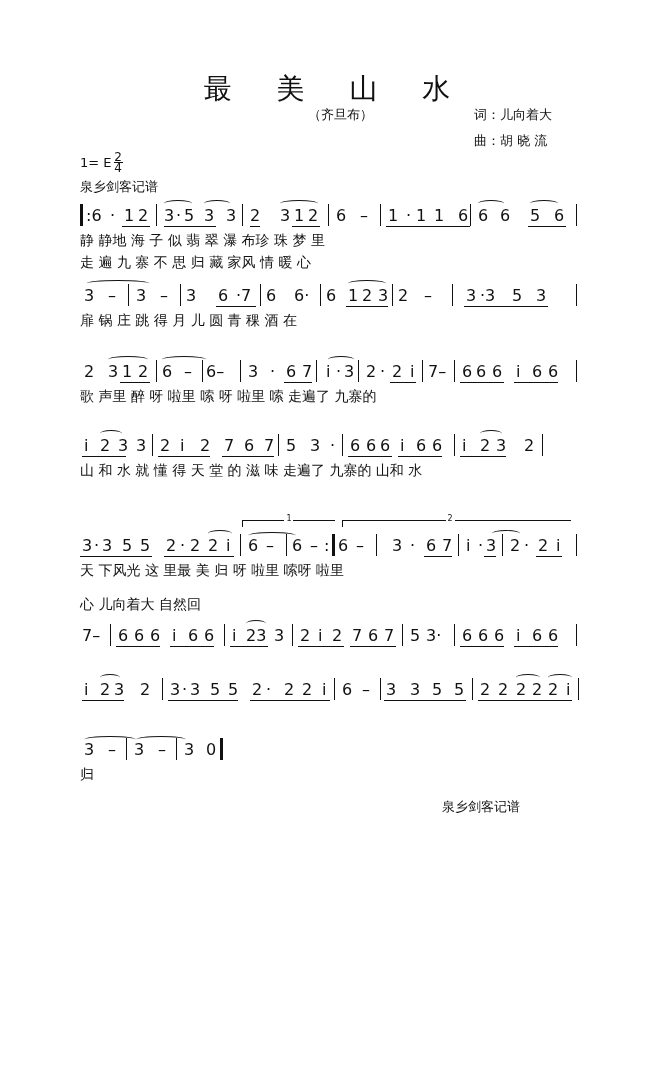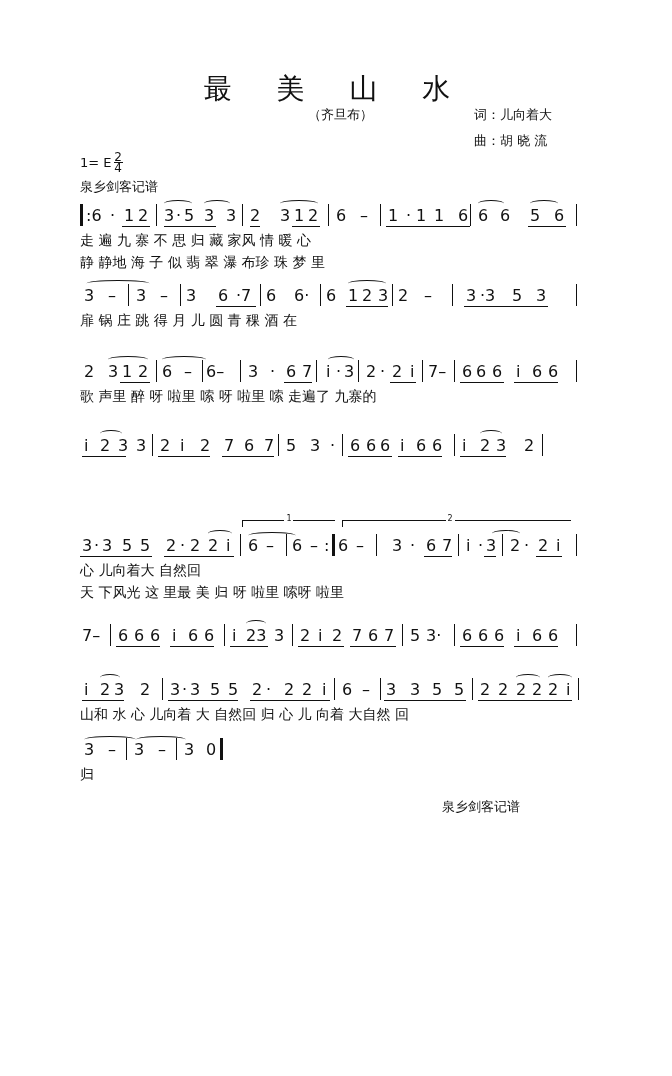--- a/index.html
+++ b/index.html
@@ -84,24 +84,24 @@
     <span class="n" style="left:398px">6</span>
       <span class="n" style="left:420px">6</span>
       <span class="n" style="left:450px">5</span>
       <span class="n" style="left:474px">6</span>
     <div class="tie" style="left:398px;top:0;width:26px"></div>
     <div class="tie" style="left:450px;top:0;width:28px"></div>
     <div class="ul" style="left:448px;top:26px;width:38px"></div>
     <div class="bar" style="left:496px"></div>
   </div>
   <div class="lyr">
+      <span>静 静地 海 子 似 翡 翠 瀑 布珍 珠 梦 里</span>
+    </div>
+  <div class="lyr">
       <span>走 遍 九 寨 不 思 归 藏 家风 情 暖 心</span>
-    </div>
-  <div class="lyr">
-      <span>静 静地 海 子 似 翡 翠 瀑 布珍 珠 梦 里</span>
     </div>
 </div>
 
 <div class="system" style="top:280px;">
   <div class="notes">
     <span class="n" style="left:4px">3</span>
       <span class="n" style="left:28px">–</span>
     <div class="tie" style="left:6px;top:0;width:64px"></div>
     <div class="bar" style="left:48px"></div>
     <span class="n" style="left:56px">3</span>
@@ -218,20 +218,23 @@
     <div class="ul" style="left:318px;top:26px;width:44px"></div>
     <div class="bar" style="left:374px"></div>
     <span class="n" style="left:382px">i</span>
       <span class="n" style="left:400px">2</span>
       <span class="n" style="left:416px">3</span>
       <span class="n" style="left:444px">2</span>
     <div class="tie" style="left:400px;top:0;width:22px"></div>
     <div class="ul" style="left:380px;top:26px;width:46px"></div>
     <div class="bar" style="left:462px"></div>
   </div>
+  <div class="lyr">
+      <span>山 和 水 就 懂 得 天 堂 的 滋 味 走遍了 九寨的 山和 水</span>
+    </div>
 </div>
 
 <div class="system" style="top:530px;">
   <div class="volta" style="left:162px;top:-10px;width:92px">
       <span>1</span>
     </div>
   <div class="volta" style="left:262px;top:-10px;width:228px">
       <span>2</span>
     </div>
   <div class="notes">
@@ -272,25 +275,25 @@
     <div class="ul" style="left:404px;top:26px;width:12px"></div>
     <div class="bar" style="left:422px"></div>
     <span class="n" style="left:430px">2</span>
       <span class="n" style="left:444px">·</span>
       <span class="n" style="left:458px">2</span>
       <span class="n" style="left:476px">i</span>
     <div class="tie" style="left:412px;top:0;width:28px"></div>
     <div class="ul" style="left:456px;top:26px;width:26px"></div>
     <div class="bar" style="left:496px"></div>
   </div>
-  <div class="lyr">
-      <span>心 儿向着大 自然回</span>
-    </div>
   <div class="lyr" style="height:34px">
       <span>天 下风光 这 里最 美 归 呀 啦里 嗦呀 啦里</span>
+    </div>
+  <div class="lyr">
+      <span>心 儿向着大 自然回</span>
     </div>
 </div>
 
 <div class="system" style="top:620px;">
   <div class="notes">
     <span class="n" style="left:2px">7–</span>
     <div class="bar" style="left:30px"></div>
     <span class="n" style="left:38px">6</span>
       <span class="n" style="left:54px">6</span>
       <span class="n" style="left:70px">6</span>
@@ -365,23 +368,20 @@
       <span class="n" style="left:418px">2</span>
       <span class="n" style="left:436px">2</span>
       <span class="n" style="left:452px">2</span>
       <span class="n" style="left:468px">2</span>
       <span class="n" style="left:486px">i</span>
     <div class="tie" style="left:436px;top:0;width:24px"></div>
     <div class="tie" style="left:468px;top:0;width:24px"></div>
     <div class="ul" style="left:398px;top:26px;width:94px"></div>
     <div class="bar" style="left:498px"></div>
   </div>
-  <div class="lyr">
-      <span>山和 水 心 儿向着 大 自然回 归 心 儿 向着 大自然 回</span>
-    </div>
 </div>
 
 <div class="system" style="top:734px;">
   <div class="tie" style="left:4px;top:2px;width:52px"></div>
   <div class="tie" style="left:56px;top:2px;width:50px"></div>
   <div class="notes">
     <span class="n" style="left:4px">3</span>
       <span class="n" style="left:28px">–</span>
     <div class="bar" style="left:46px"></div>
     <span class="n" style="left:54px">3</span>

